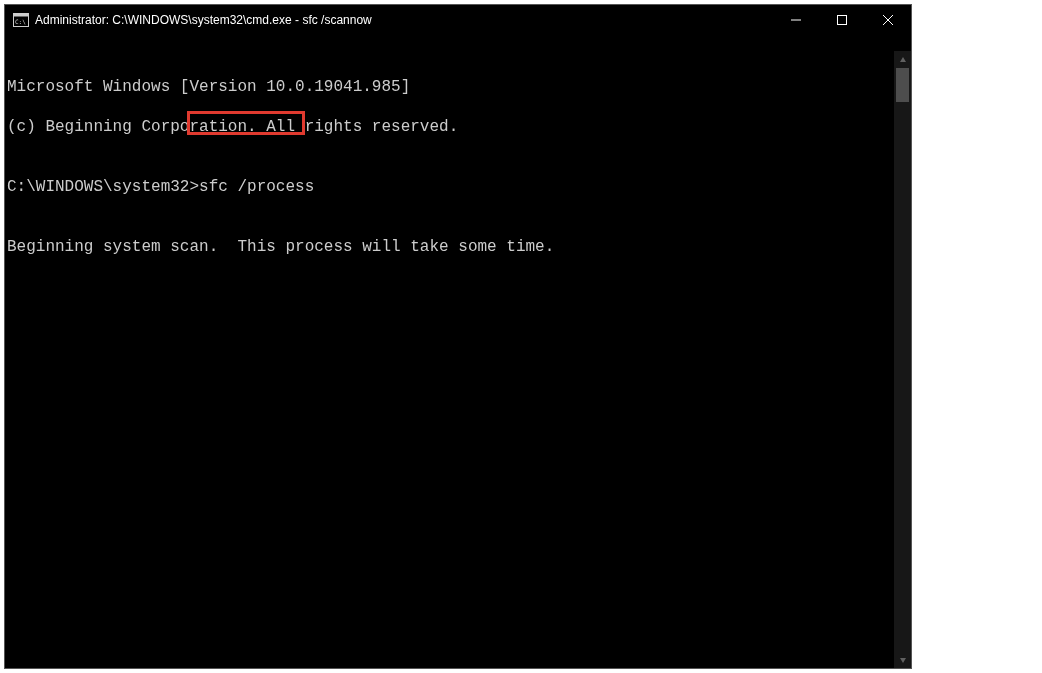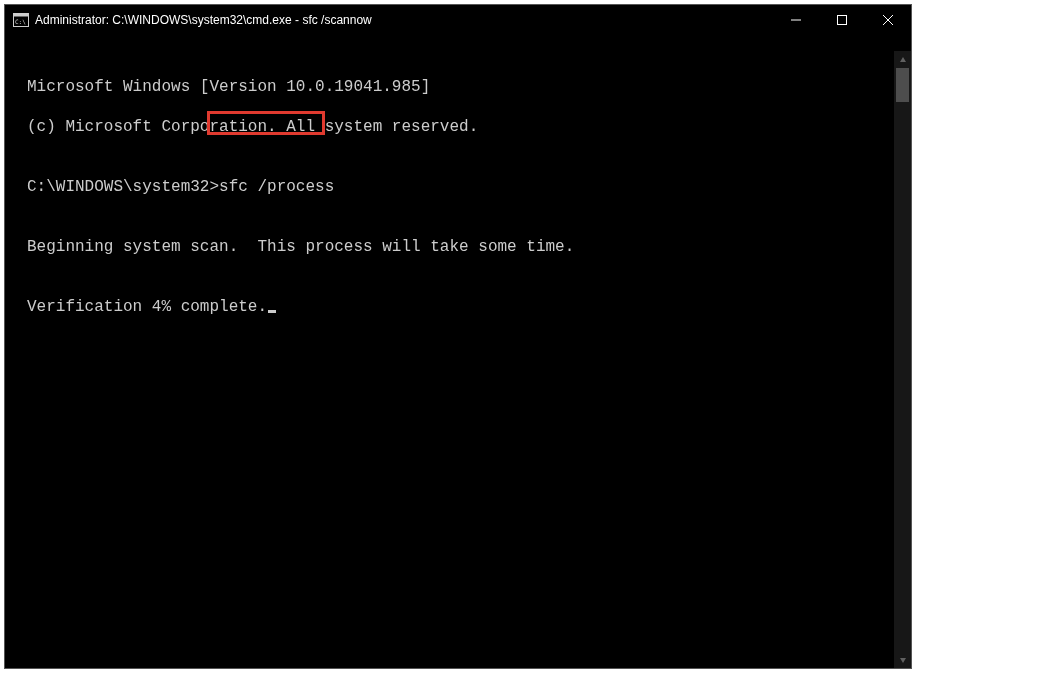--- a/index.html
+++ b/index.html
@@ -31,21 +31,20 @@
   .client {
     flex:1; position:relative; display:flex;
   }
   .console {
     flex:1; background:#000; color:#ccc;
     font-family:Consolas,"Courier New",monospace;
     font-size:16px; line-height:20px;
     padding:6px 0 0 2px;
     white-space:pre;
     position:relative;
-    margin-left:20px;
   }
   .console .line { white-space:pre; }
   .highlight-box {
     position:absolute;
     border:3px solid #e03a2f;
     pointer-events:none;
   }
   
   .vscroll {
     width:17px; background:#171717; position:relative;
@@ -96,27 +95,26 @@
         <svg viewBox="0 0 10 10">
             <path d="M0 0 L10 10 M10 0 L0 10"></path>
           </svg>
       </div>
     </div>
   </div>
 
   <div class="client">
     <div class="console">
 <div class="line">Microsoft Windows [Version 10.0.19041.985]</div>
-<div class="line">(c) Microsoft Corporation. All system reserved.</div>
+<div class="line">(c) Beginning Corporation. All rights reserved.</div>
 <div class="line"></div>
 <div class="line"><span>C:\WINDOWS\system32&gt;</span><span>sfc /process</span></div>
 <div class="line"></div>
 <div class="line">Beginning system scan.  This process will take some time.</div>
 <div class="line"></div>
-<div class="line"><span>Verification 4% complete.</span><span class="cursor"></span></div>
 
       <div class="highlight-box" id="hlbox" style="left: 182px; top: 60px; width: 118px; height: 24px;"></div>
     </div>
 
     <div class="vscroll">
       <div class="arrow">
         <svg viewBox="0 0 8 8">
             <polygon points="4,1 7,6 1,6"></polygon>
           </svg>
       </div>

